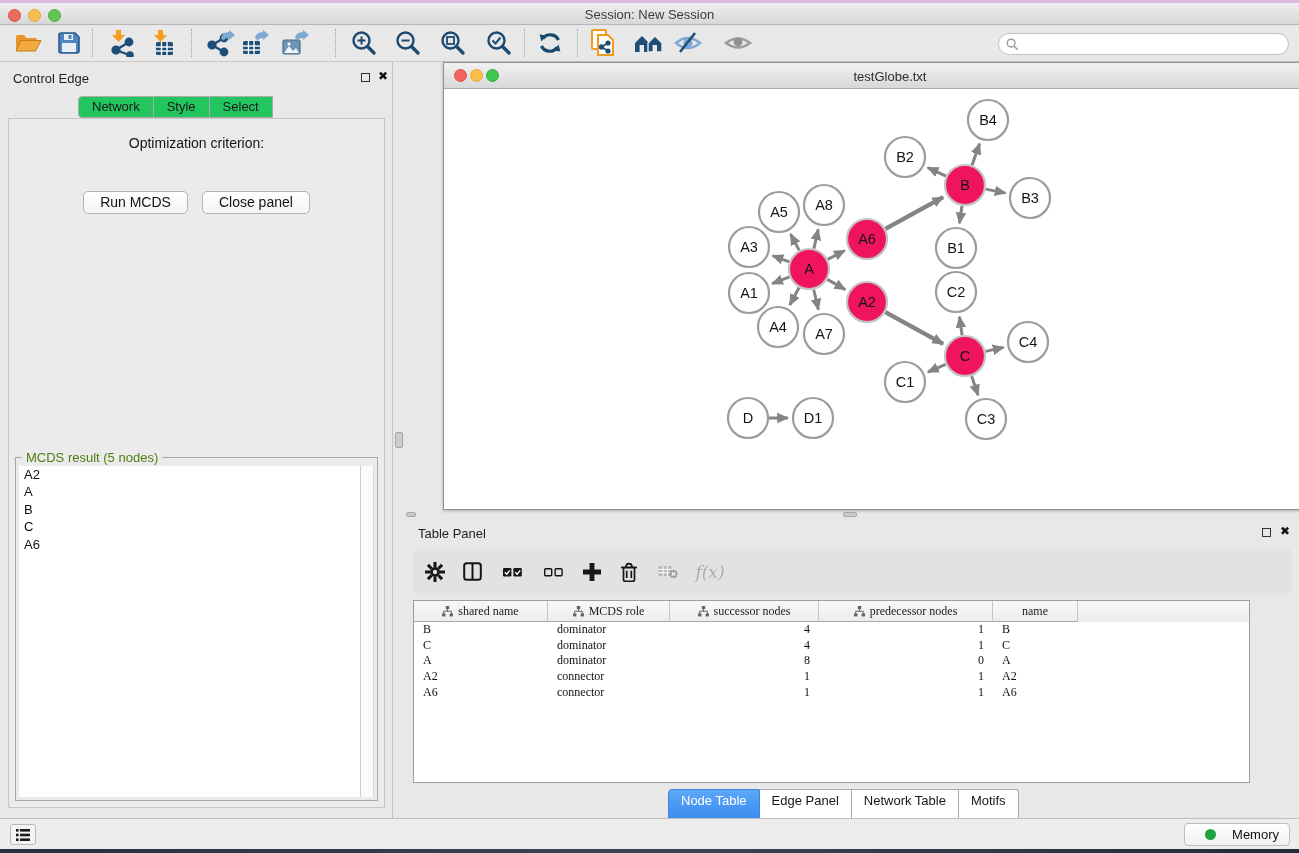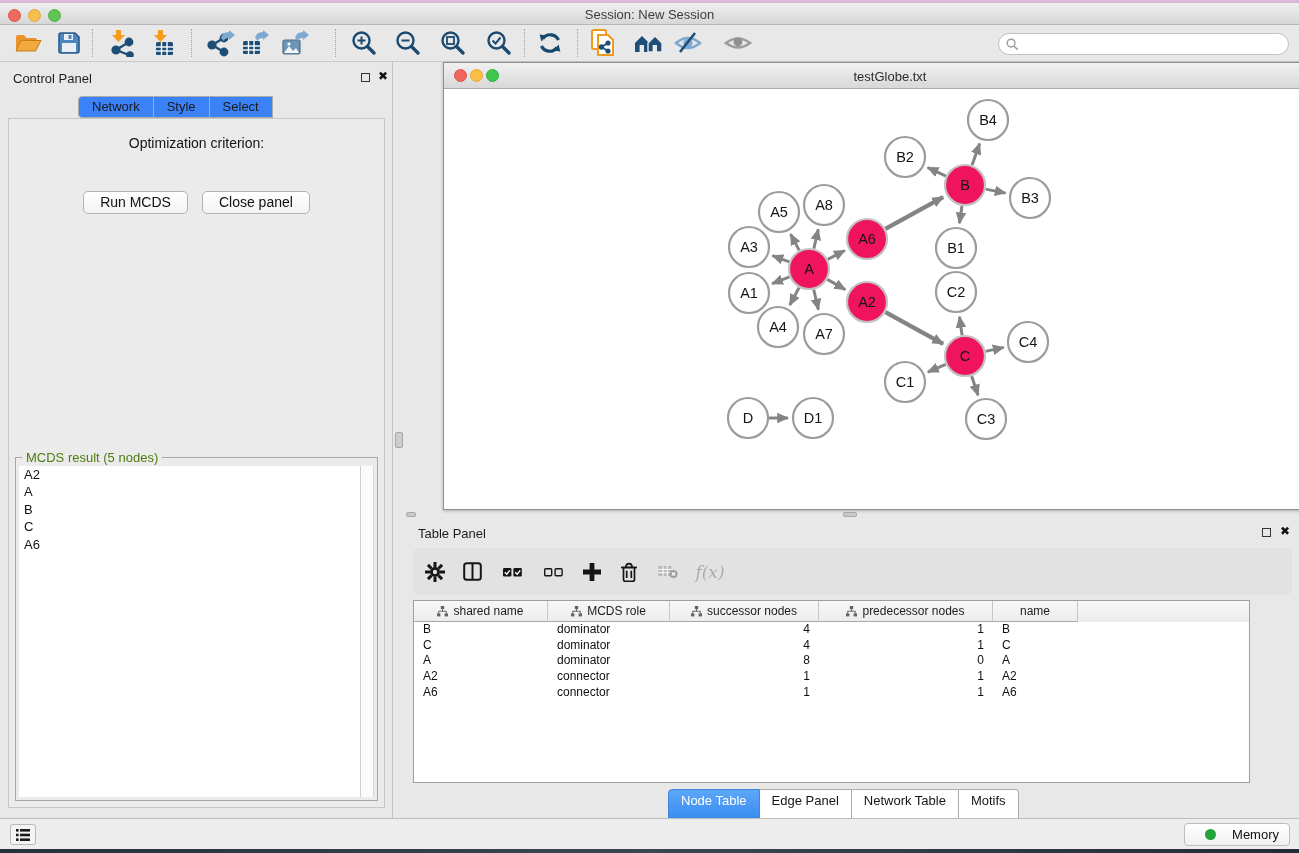--- a/index.html
+++ b/index.html
@@ -30,21 +30,21 @@
 
   
   .control-panel { position:absolute; left:0; top:62px; width:393px; height:756px; background:#E8E8E8; border-right:1px solid #C2C2C2; }
   .cp-header { position:absolute; left:0; top:0; width:100%; height:30px; }
   .panel-title { position:absolute; left:13px; top:9px; font-size:13px; color:#1E1E1E; }
   .float-ic { position:absolute; top:11px; width:9px; height:9px; border:1.5px solid #333; background:transparent; }
   .close-ic { position:absolute; top:7px; font-size:12px; font-weight:bold; color:#111; line-height:14px; }
   .cp-header .float-ic { left:361px; } .cp-header .close-ic { left:378px; }
 
   .cp-tabs { position:absolute; left:78px; top:34px; height:22px; display:flex; }
-  .cp-tab { height:22px; line-height:20px; font-size:13px; color:#1A1A1A; background:#3b82f6;
+  .cp-tab { height:22px; line-height:20px; font-size:13px; color:#1A1A1A; background:#22c55e;
     border:1px solid #ABABAB; border-left:none; padding:0 13px; text-align:center; }
   .cp-tab:first-child { border-left:1px solid #ABABAB; border-radius:4px 0 0 4px; }
   .cp-tab:last-child { border-radius:0 4px 4px 0;margin-top:27px; }
   .cp-tab.active { background:linear-gradient(#5FA9F7,#2E82EE); color:#FFF; border-color:#3E86DE; }
 
   .cp-body { position:absolute; left:8px; top:56px; width:377px; height:690px; background:#EBEBEB; border:1px solid #C6C6C6; }
   .opt-label { position:absolute; top:16px; width:100%; text-align:center; font-size:14px; color:#141414; }
   .dropdown { position:absolute; left:34px; top:39px; width:314px; height:24px; background:#FFF;
     border:1px solid #B3B3B3; border-radius:5px; display:flex; align-items:center; }
   .dropdown .dd-text { font-size:14px; color:#111; padding-left:10px; }
@@ -76,21 +76,21 @@
   .net-canvas { position:absolute; left:0; top:26px; right:0; bottom:0; background:#FFF; overflow:hidden; }
   .resize-grip { position:absolute; right:1px; bottom:1px; }
 
   
   .table-panel { position:absolute; left:405px; top:518px; width:894px; height:297px; background:#E8E8E8; }
   .table-panel .float-ic { left:857px; } .table-panel .close-ic { left:875px; }
   .tp-toolbar { position:absolute; left:8px; top:30px; width:879px; height:47px; background:#E2E2E2; border-radius:6px; }
   .tp-ic { position:absolute; top:0; height:47px; display:flex; align-items:center; justify-content:center; width:34px; transform:translateX(-17px); }
   .fx-label { font-family:"DejaVu Serif","Liberation Serif",serif; font-style:italic; font-size:17px; color:#ACACAC; }
 
-  .dtable { position:absolute; left:8px; top:82px; width:837px; height:183px; background:#FFF; border:1px solid #9E9E9E; }
+  .dtable { position:absolute; left:8px; top:82px; width:837px; height:183px; background:#FFF; border:1px solid #9E9E9E;font-family:Liberation Serif, serif; }
   .thead { display:flex; height:21px; background:linear-gradient(#F8F8F8,#ECECEC); }
   .th { height:21px; border-right:1px solid #C6C6C6; border-bottom:1px solid #A8A8A8; display:flex; align-items:center; justify-content:center; gap:5px; font-size:12px; color:#1C1C1C; }
   .tr { display:flex; height:15.7px; }
   .td { font-size:12px; color:#101010; padding:0 9px; line-height:15.7px; white-space:nowrap; overflow:hidden; }
   .td.right { text-align:right; }
 
   .bottom-tabs { position:absolute; left:263px; top:271px; display:flex; }
   .btab { height:40px; line-height:21px; font-size:13px; color:#161616; background:#FFF;
     border:1px solid #ABABAB; border-left:none; padding:0 12px; }
   .btab:first-child { border-left:1px solid #ABABAB; border-radius:4px 0 0 4px; }
@@ -271,21 +271,21 @@
     <svg width="13" height="13" viewBox="0 0 14 14">
       <circle cx="5.5" cy="5.5" r="4.2" fill="none" stroke="#9B9B9B" stroke-width="1.5"></circle>
       <line x1="8.8" y1="8.8" x2="12.5" y2="12.5" stroke="#9B9B9B" stroke-width="1.6"></line>
     </svg>
     <input placeholder="" style="">
   </div>
 </div>
 
 <div class="control-panel">
   <div class="cp-header">
-    <span class="panel-title">Control Panel</span>
+    <span class="panel-title">Control Edge</span>
     <span class="float-ic"></span>
     <span class="close-ic">✖</span>
   </div>
   <div class="cp-tabs">
     <div class="cp-tab">Network</div>
     <div class="cp-tab">Style</div>
     <div class="cp-tab">Select</div>
     <div class="cp-tab active">MCDS</div>
   </div>
   <div class="cp-body">

